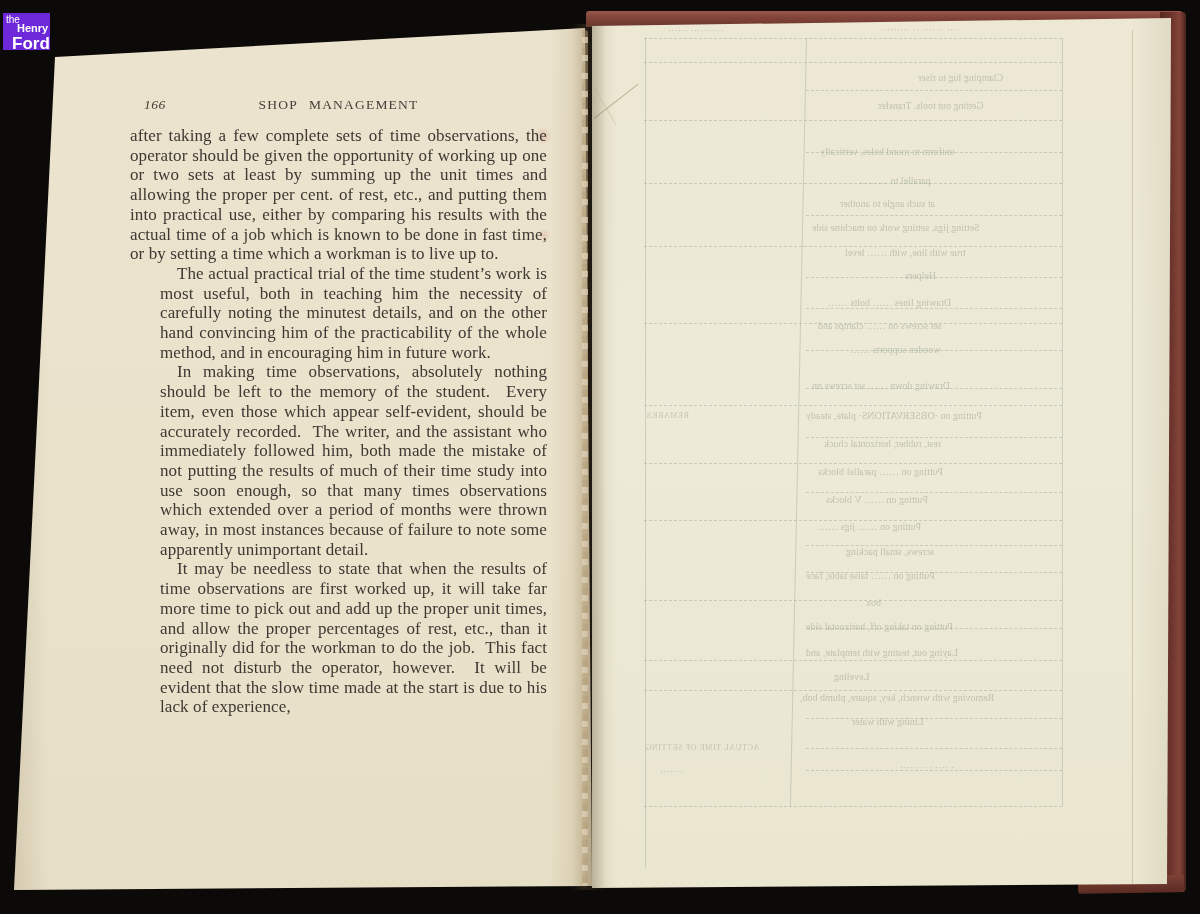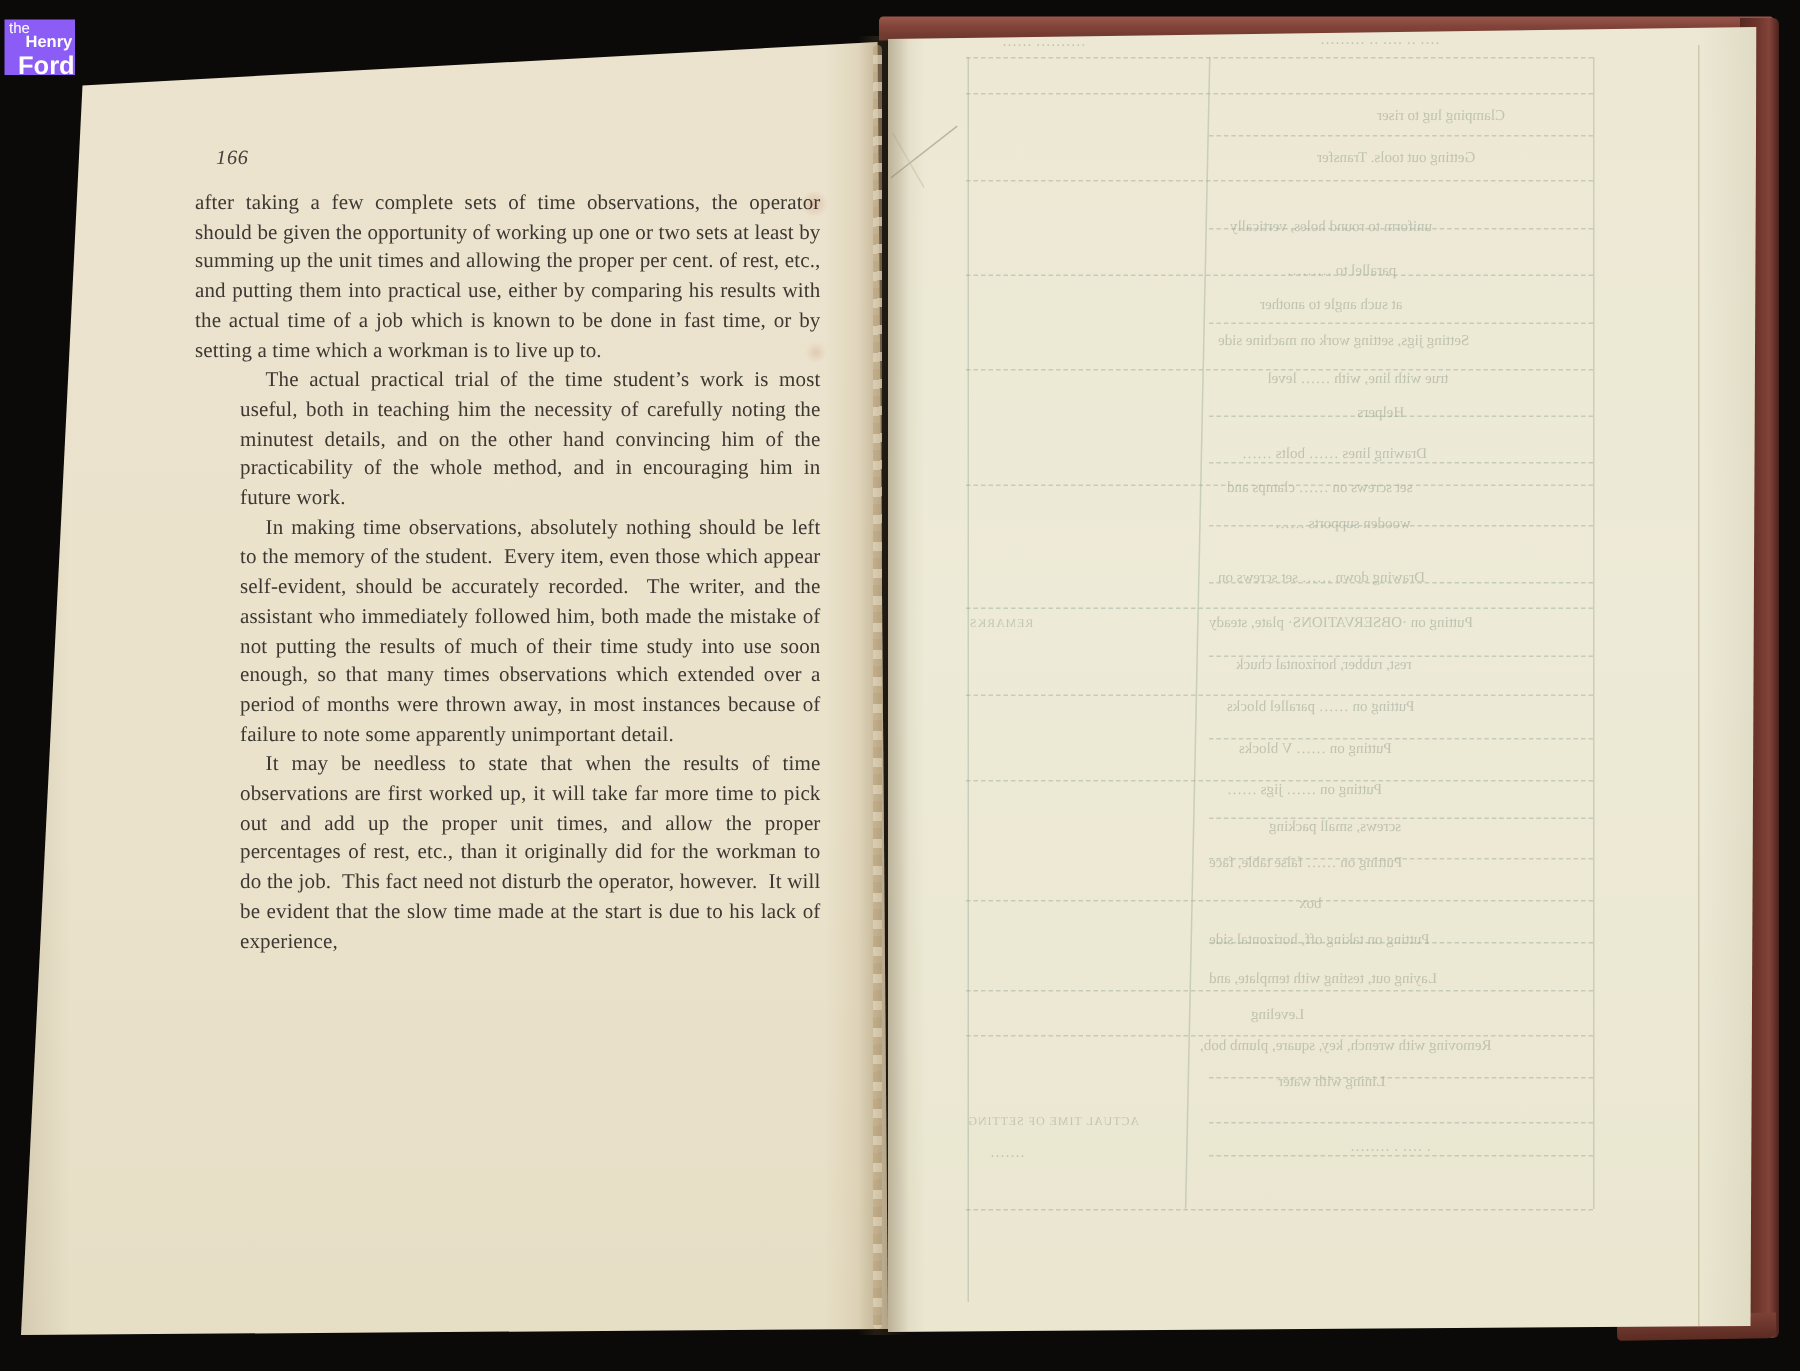--- a/index.html
+++ b/index.html
@@ -24,21 +24,21 @@
       radial-gradient(circle at 530px 108px, rgba(205,130,110,.33), rgba(205,130,110,0) 9px),
       radial-gradient(circle at 531px 207px, rgba(205,130,110,.26), rgba(205,130,110,0) 7px),
       linear-gradient(to left, rgba(167,143,100,.30), rgba(167,143,100,0) 42px),
       linear-gradient(to right, rgba(120,100,70,.16), rgba(120,100,70,0) 34px),
       linear-gradient(180deg,#ebe3cd 0%,#eae2cb 60%,#e6dec5 100%);}
   .text-col{position:absolute;left:117px;top:69px;width:417px;color:#3e3833;}
   .running-head{position:relative;height:18px;margin-bottom:11px;
     font-size:13.5px;letter-spacing:1.2px;color:#45403a;}
   .pagenum{position:absolute;left:14px;top:0;letter-spacing:.5px;font-style:italic;}
   .runhead{display:block;text-align:center;word-spacing:7px;}
-  .para{margin:0;font-size:14px;line-height:19.7px;letter-spacing:.1px;
+  .para{margin:0;font-size:17px;line-height:19.7px;letter-spacing:.1px;
     text-align:justify;white-space:pre-wrap;}
   .para.indent{text-indent:17px;margin-left:30px;}
 
   
   .gutter-shadow{position:absolute;left:572px;top:24px;width:34px;height:866px;
     background:linear-gradient(90deg,rgba(130,105,70,0) 0%,rgba(130,105,70,.20) 35%,
       rgba(90,70,45,.26) 55%,rgba(130,105,70,0) 100%);}
   .torn-edge{position:absolute;left:582px;top:30px;width:6px;height:856px;
     background:repeating-linear-gradient(178deg,rgba(196,170,128,.55) 0 7px,
       rgba(238,228,202,.9) 7px 13px,rgba(205,182,142,.5) 13px 18px);
@@ -58,21 +58,21 @@
   .crease-2{position:absolute;left:4px;top:70px;width:42px;height:1px;
     background:rgba(202,194,166,.6);transform:rotate(60deg);transform-origin:left center;}
 
   .gline{position:absolute;height:0;border-top:1px dashed rgba(145,162,148,.42);}
   .gvline{position:absolute;width:0;border-left:1px solid rgba(145,162,148,.38);}
   .gfrag{position:absolute;font-size:10px;line-height:11px;color:#9aa492;opacity:.55;
     transform:scaleX(-1);filter:blur(.45px);white-space:nowrap;}
   .gfrag.caps{font-size:8px;letter-spacing:.6px;opacity:.5;}
 
   
-  .logo{position:absolute;left:3px;top:13px;width:47px;height:37px;background:#8b5cf6;
+  .logo{position:absolute;left:3px;top:13px;width:47px;height:37px;background:#6d28d9;
     font-family:"Liberation Sans",sans-serif;color:#fff;}
   .lg-the{position:absolute;left:3px;top:1px;font-size:10px;}
   .lg-henry{position:absolute;left:14px;top:9px;font-size:11px;font-weight:bold;}
   .lg-ford{position:absolute;left:9px;top:21px;font-size:17px;font-weight:bold;}
 </style>
 </head>
 <body>
 
 <div id="stage">
 
@@ -147,20 +147,21 @@
         <div class="gfrag caps" style="left: 54px; top: 724px;">ACTUAL TIME OF SETTING</div>
         <div class="gfrag" style="left: 69px; top: 748px;">·······</div>
         <div class="gfrag" style="left: 309px; top: 744px;">· ···· · ········</div>
       </div>
   </div>
 
   <div class="left-page">
     <div class="text-col">
       <div class="running-head">
         <span class="pagenum">166</span>
+        <span class="runhead">SHOP MANAGEMENT</span>
       </div>
       <div>
           <p class="para">after taking a few complete sets of time observations, the operator should be given the opportunity of working up one or two sets at least by summing up the unit times and allowing the proper per cent. of rest, etc., and putting them into practical use, either by comparing his results with the actual time of a job which is known to be done in fast time, or by setting a time which a workman is to live up to.</p>
           <p class="para indent">The actual practical trial of the time student’s work is most useful, both in teaching him the necessity of carefully noting the minutest details, and on the other hand convincing him of the practicability of the whole method, and in encouraging him in future work.</p>
           <p class="para indent">In making time observations, absolutely nothing should be left to the memory of the student.  Every item, even those which appear self-evident, should be accurately recorded.  The writer, and the assistant who immediately followed him, both made the mistake of not putting the results of much of their time study into use soon enough, so that many times observations which extended over a period of months were thrown away, in most instances because of failure to note some apparently unimportant detail.</p>
           <p class="para indent">It may be needless to state that when the results of time observations are first worked up, it will take far more time to pick out and add up the proper unit times, and allow the proper percentages of rest, etc., than it originally did for the workman to do the job.  This fact need not disturb the operator, however.  It will be evident that the slow time made at the start is due to his lack of experience,</p>
         </div>
     </div>
   </div>
 

